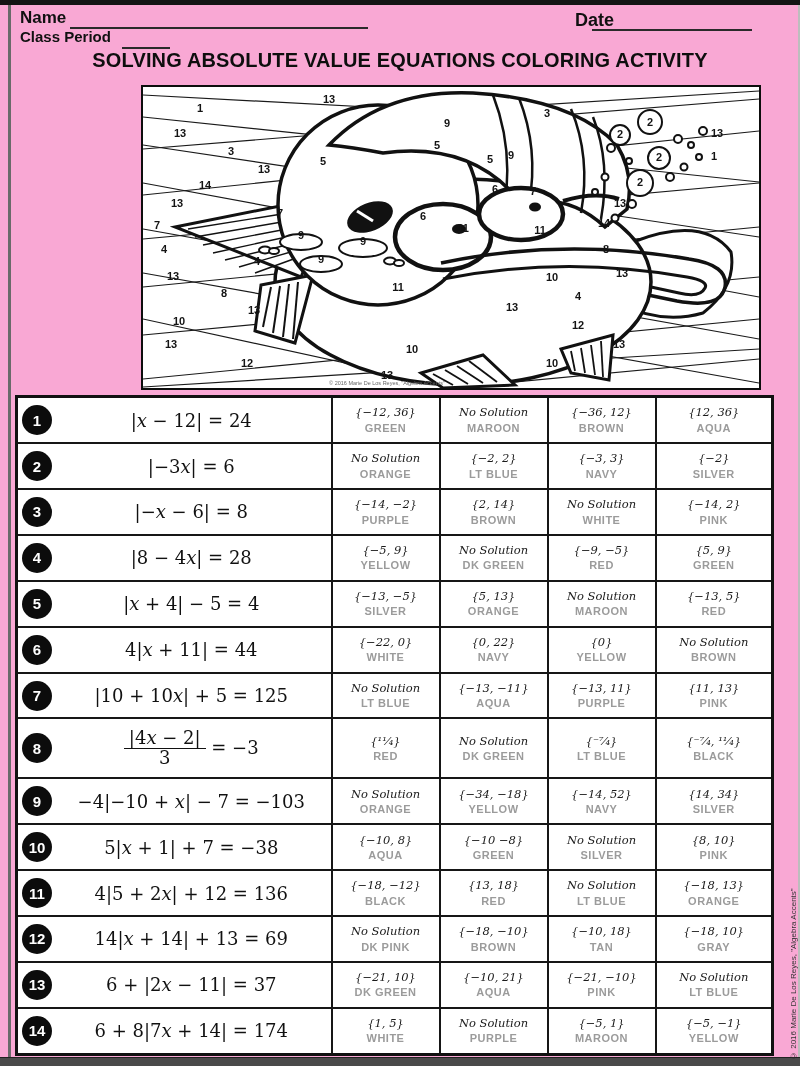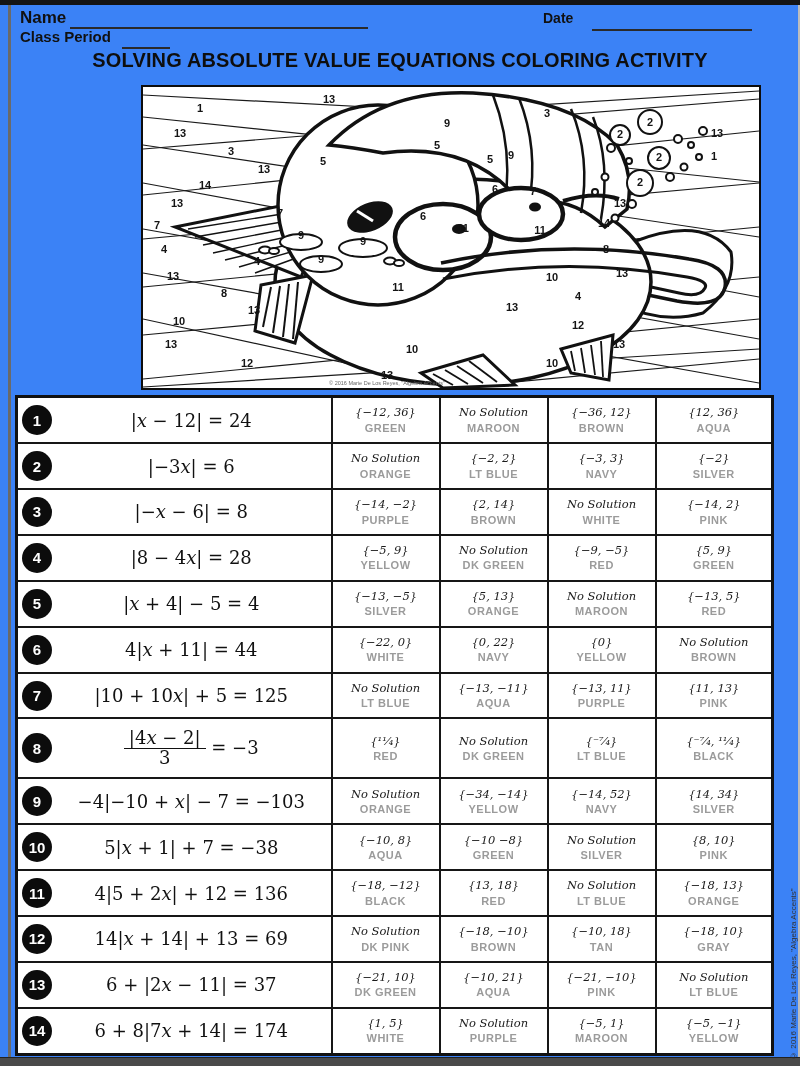--- a/index.html
+++ b/index.html
@@ -1,26 +1,26 @@
 <!DOCTYPE html>
 <html><head>
 <meta charset="utf-8">
 <style>
   html,body{margin:0;padding:0;}
   body{width:800px;height:1066px;background:#e9e9e9;font-family:"Liberation Sans",sans-serif;}
-  .page{position:relative;width:800px;height:1066px;background:#3b82f6;overflow:hidden;}
+  .page{position:relative;width:800px;height:1066px;background:#f9a8d4;overflow:hidden;}
   .scan-top{position:absolute;left:0;top:0;width:800px;height:5px;background:#141414;}
   .scan-bottom{position:absolute;left:0;bottom:0;width:800px;height:8px;background:#4a4a4a;border-top:1px solid #222;}
   .scan-left{position:absolute;left:8px;top:5px;bottom:8px;width:3px;background:#6a6a6a;}
   .scan-right{position:absolute;right:0;top:5px;bottom:8px;width:2px;background:#bdbdbd;}
 
   .hdr-label{position:absolute;font-weight:800;color:#111;}
   .lbl-name{left:20px;top:8px;font-size:17px;}
   .lbl-class{left:20px;top:28px;font-size:15px;}
-  .lbl-date{left:543px;top:10px;font-size:14px;}
+  .lbl-date{left:575px;top:10px;font-size:18px;}
   .fill-line{position:absolute;border-bottom:2px solid #2a2a2a;height:18px;}
   .line-name{left:70px;top:9px;width:298px;}
   .line-class{left:122px;top:29px;width:48px;}
   .line-date{left:592px;top:11px;width:160px;}
 
   .title{position:absolute;left:0;top:48px;width:800px;text-align:center;
          font-size:21px;font-weight:900;color:#0e0e0e;letter-spacing:.2px;
          transform:scaleX(.95);white-space:nowrap;}
 
   .directions{position:absolute;left:15px;top:128px;width:120px;color:#222;}
@@ -455,21 +455,21 @@
       <div class="eq-wrap">
         <span class="num-badge">9</span>
         <span class="equation">−4|−10 + <span class="vx">x</span>| − 7 = −103</span>
       </div>
     </td>
     <td class="choice">
             <div class="val">No Solution</div>
             <div class="col">ORANGE</div>
           </td>
     <td class="choice">
-            <div class="val">{−34, −14}</div>
+            <div class="val">{−34, −18}</div>
             <div class="col">YELLOW</div>
           </td>
     <td class="choice">
             <div class="val">{−14, 52}</div>
             <div class="col">NAVY</div>
           </td>
     <td class="choice">
             <div class="val">{14, 34}</div>
             <div class="col">SILVER</div>
           </td>

